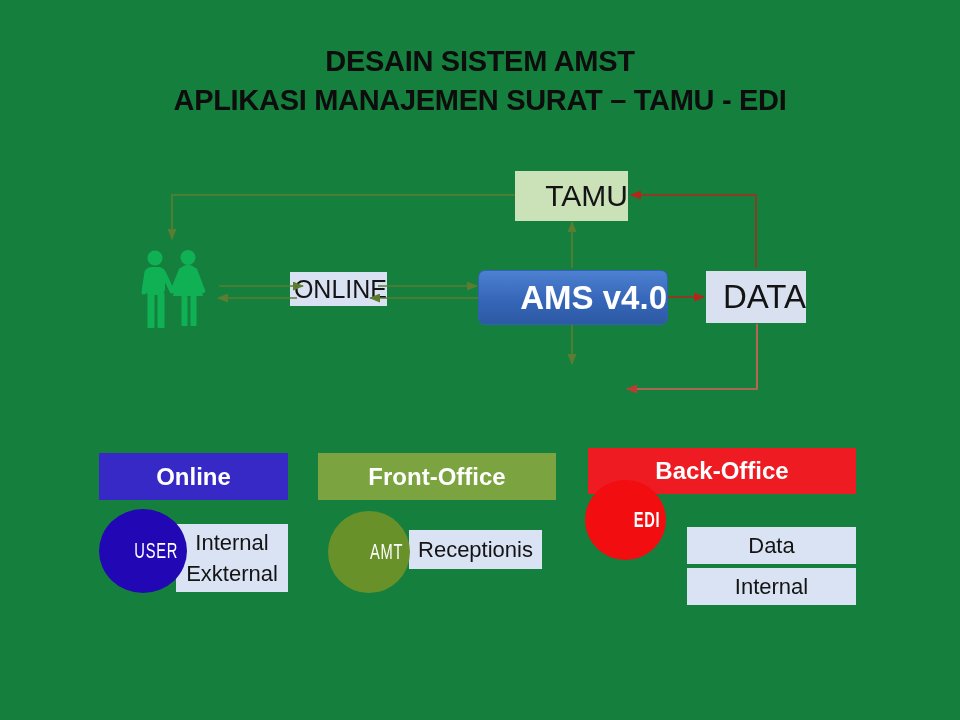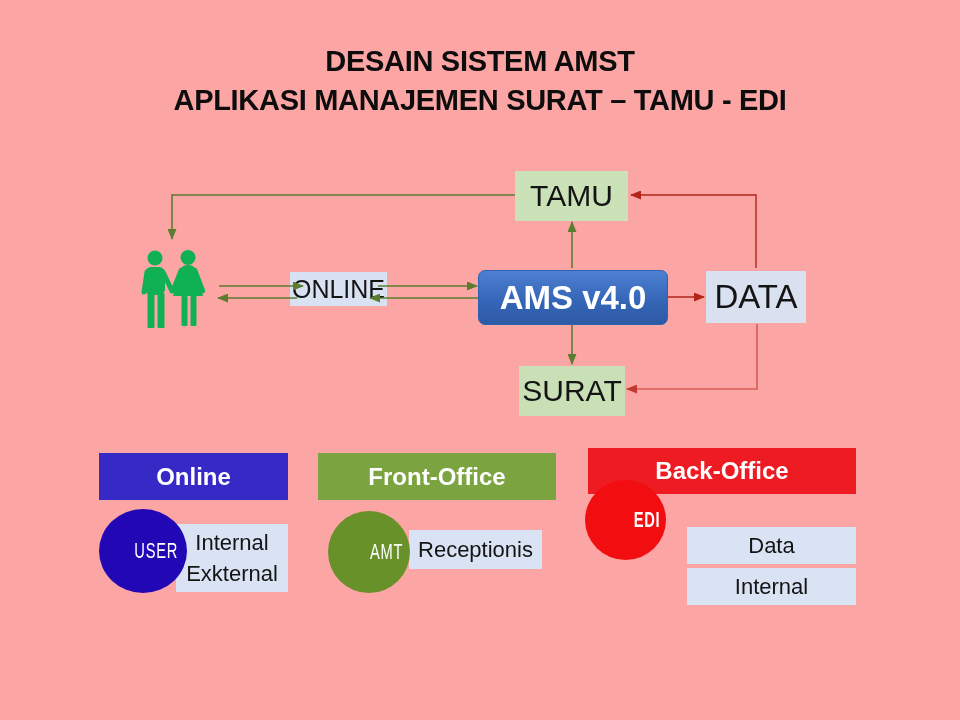--- a/index.html
+++ b/index.html
@@ -1,35 +1,35 @@
 <!DOCTYPE html>
 <html><head>
 <meta charset="utf-8">
 <style>
   html, body { margin: 0; padding: 0; background: #ffffff; }
   .slide {
     position: relative;
     width: 960px; height: 720px;
-    background: #fca5a5;
+    background: #15803d;
     font-family: "Liberation Sans", sans-serif;
     overflow: hidden;
   }
   .abs { position: absolute; }
 
   
   .title {
     left: 0; top: 42px; width: 960px;
     text-align: center;
     font-size: 29px; font-weight: bold; color: #0d0d0d;
     line-height: 39px; letter-spacing: -0.3px;
   }
 
   
   .box {
-    display: flex; align-items: center; justify-content: center;
+    display: flex; align-items: center; justify-content: flex-end;
     color: #141414;
   }
 
   .online-box   { left: 290px; top: 272px; width: 97px;  height: 34px; background: #d9e2f2; font-size: 25px; z-index: 1; }
   .tamu-box     { left: 515px; top: 171px; width: 113px; height: 50px; background: #cbe1b8; font-size: 30px; z-index: 3; }
   .surat-box    { left: 519px; top: 366px; width: 106px; height: 50px; background: #c9e0b6; font-size: 30px; z-index: 3; }
   .data-box     { left: 706px; top: 271px; width: 100px; height: 52px; background: #d9e1f1; font-size: 33px; z-index: 3; }
   .ams-box      {
     left: 478px; top: 270px; width: 190px; height: 55px;
     background: linear-gradient(180deg, #4e80d2 0%, #3566b8 55%, #2d5aa4 100%);
@@ -133,23 +133,20 @@
 
   <div class="abs box tamu-box">
     <span>TAMU</span>
   </div>
   <div class="abs box ams-box">
     <span>AMS v4.0</span>
   </div>
   <div class="abs box data-box">
     <span>DATA</span>
   </div>
-  <div class="abs box surat-box">
-    <span>SURAT</span>
-  </div>
 
   <div class="abs sec-header online-header">
     <span>Online</span>
   </div>
   <div class="abs item-box internal-box">
     <span>Internal</span>
     <span>Exkternal</span>
   </div>
   <div class="abs circle user-circle">
     <span>USER</span>

